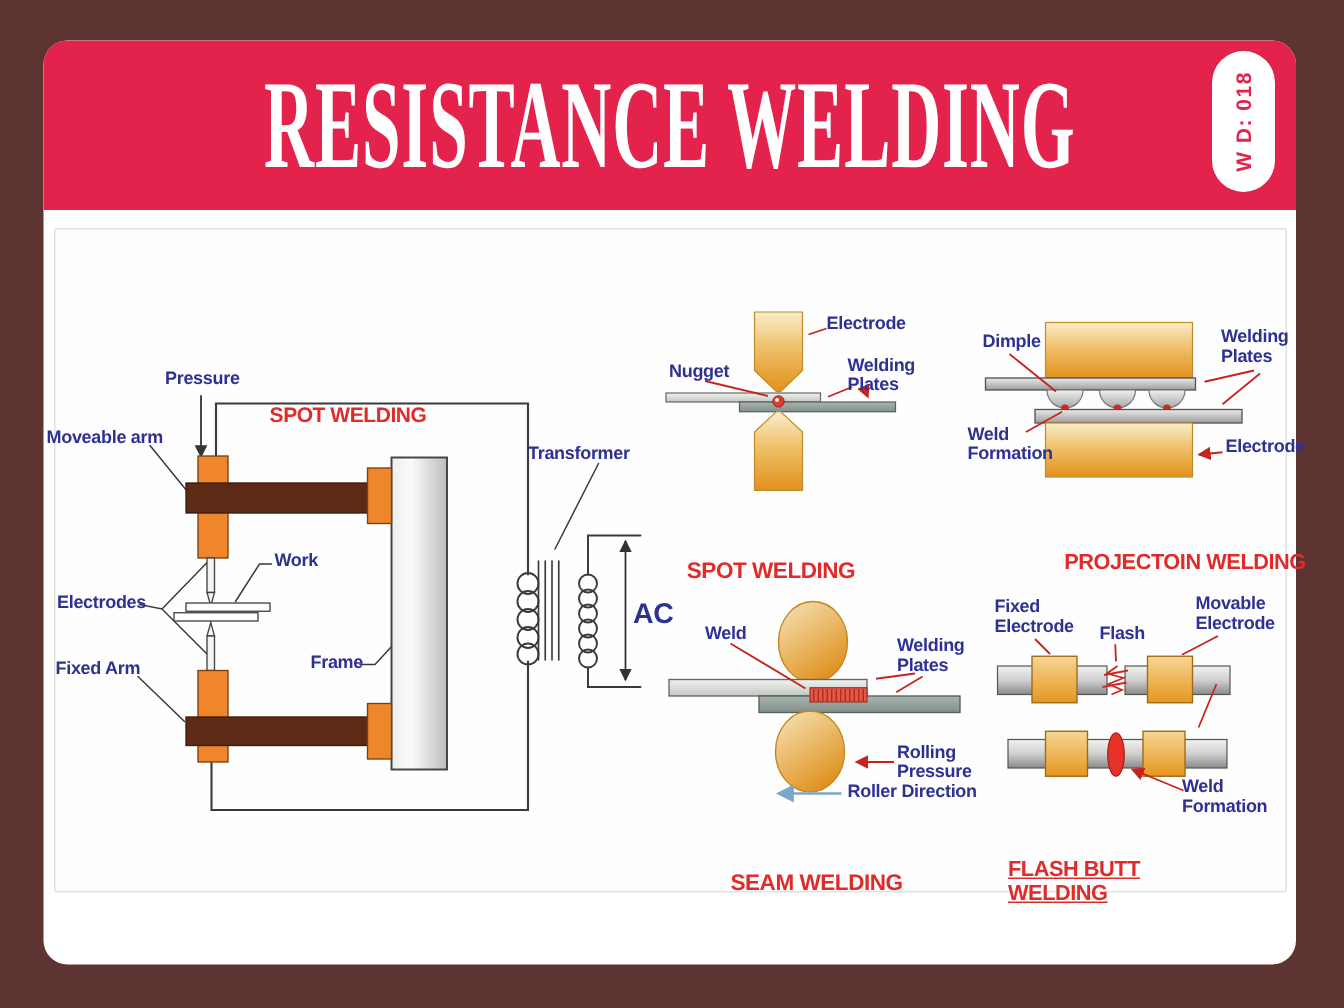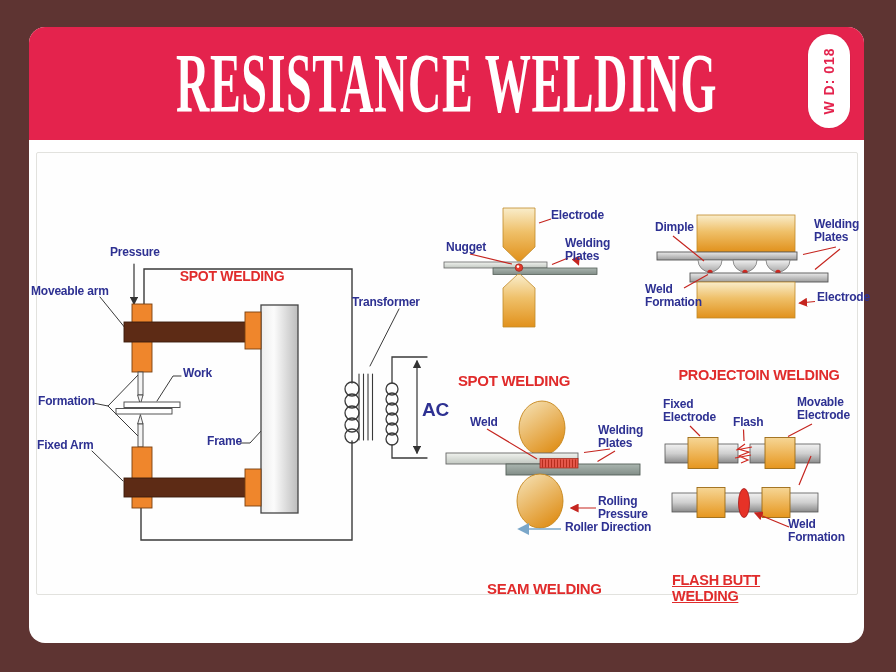--- a/index.html
+++ b/index.html
@@ -189,37 +189,37 @@
       <rect x="697" y="487.5" width="28" height="30" fill="url(#gBlock)" stroke="#9c6a14" stroke-width="0.9"></rect>
       <rect x="762" y="487.5" width="28" height="30" fill="url(#gBlock)" stroke="#9c6a14" stroke-width="0.9"></rect>
       <ellipse cx="744" cy="503" rx="5.5" ry="14.5" fill="#e63227" stroke="#a51818" stroke-width="0.8"></ellipse>
       <path d="M690,426 L700,436 M743.5,429.5 L744,441 M812,424 L788,436.5 M811,456 L799,485 M789,527 L755,513" fill="none" stroke="#c5251f" stroke-width="1.2" marker-end="url(#mRed)"></path>
     </g>
   </svg>
 
   <div class="dtitle" style="left:165px;top:229px;width:134px;font-size:14px;">SPOT WELDING</div>
   <div class="lbl" style="left:110px;top:246px">Pressure</div>
   <div class="lbl" style="left:31px;top:285px">Moveable arm</div>
-  <div class="lbl" style="left:38px;top:395px">Formation</div>
+  <div class="lbl" style="left:38px;top:395px">Electrodes</div>
   <div class="lbl" style="left:37px;top:439px">Fixed Arm</div>
   <div class="lbl" style="left:183px;top:367px">Work</div>
   <div class="lbl" style="left:207px;top:435px">Frame</div>
   <div class="lbl" style="left:352px;top:296px">Transformer</div>
   <div class="lbl" style="left:422px;top:400px;font-size:19px">AC</div>
 
   <div class="lbl" style="left:551px;top:209px">Electrode</div>
   <div class="lbl" style="left:446px;top:241px">Nugget</div>
   <div class="lbl wrap ctr" style="left:565px;top:237px;width:54px">Welding Plates</div>
   <div class="dtitle" style="left:448px;top:333px;width:132px">SPOT WELDING</div>
 
   <div class="lbl" style="left:655px;top:221px">Dimple</div>
   <div class="lbl wrap ctr" style="left:814px;top:218px;width:52px">Welding Plates</div>
   <div class="lbl wrap" style="left:645px;top:283px;width:64px">Weld Formation</div>
   <div class="lbl" style="left:817px;top:291px">Electrode</div>
-  <div class="dtitle" style="left:673px;top:328px;width:172px;font-size:14.5px">PROJECTOIN WELDING</div>
+  <div class="dtitle" style="left:704px;top:328px;width:172px;font-size:14.5px">PROJECTOIN WELDING</div>
 
   <div class="lbl" style="left:470px;top:416px">Weld</div>
   <div class="lbl wrap ctr" style="left:598px;top:424px;width:52px">Welding Plates</div>
   <div class="lbl wrap" style="left:598px;top:495px;width:66px">Rolling Pressure</div>
   <div class="lbl" style="left:565px;top:521px">Roller Direction</div>
   <div class="dtitle" style="left:487px;top:541px;width:112px">SEAM WELDING</div>
 
   <div class="lbl wrap" style="left:663px;top:398px;width:62px">Fixed Electrode</div>
   <div class="lbl" style="left:733px;top:416px">Flash</div>
   <div class="lbl wrap" style="left:797px;top:396px;width:62px">Movable Electrode</div>

